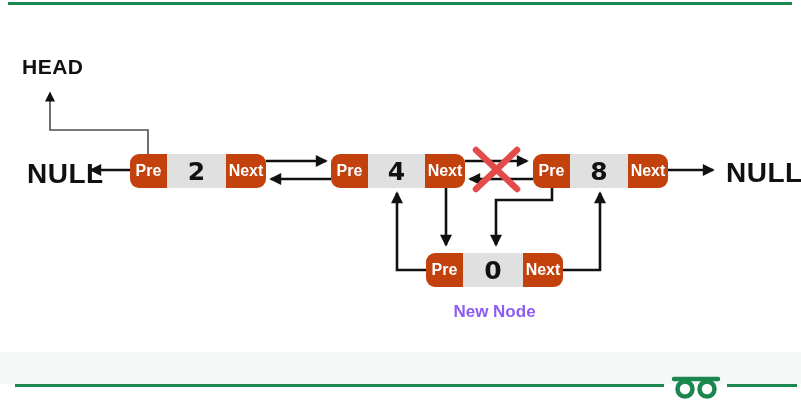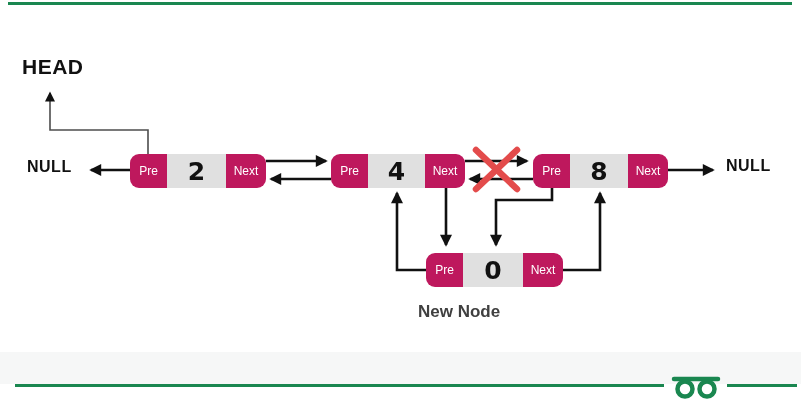--- a/index.html
+++ b/index.html
@@ -10,34 +10,34 @@
   .abs{position:absolute;}
   
   .brand-line{position:absolute;background:#1a8750;height:3px;}
   .caption-band{position:absolute;left:0;top:352px;width:801px;height:32px;background:#f6f7f7;}
   
   .node{
     position:absolute;height:34px;display:flex;border-radius:9px;overflow:hidden;
   }
   .node .sec{
     display:flex;align-items:center;justify-content:center;
-    font-weight:normal;font-size:12px;color:#ffffff;background:#be185d;
+    font-weight:bold;font-size:16px;color:#ffffff;background:#c2410c;
   }
   .node .sec.pre{width:37px;}
   .node .sec.next{width:40px;}
   .node .sec.val{
     flex:1;background:#e0e0e0;color:#111111;
     font-size:25px;font-weight:600;font-family:"DejaVu Sans", sans-serif;
   }
   .big-label{
-    position:absolute;color:#111111;font-weight:600;font-size:16px;letter-spacing:0.5px;
+    position:absolute;color:#111111;font-weight:600;font-size:28px;letter-spacing:0.5px;
   }
   .new-node-label{
-    position:absolute;left:418px;top:302px;width:153px;
-    color:#404040;font-weight:700;font-size:17px;
+    position:absolute;left:418px;top:302px;width:153px;text-align:center;
+    color:#8b5cf6;font-weight:700;font-size:17px;
   }
   .caption{
     position:absolute;left:36px;top:354px;color:#3c3c3c;font-size:18px;font-weight:400;
   }
   svg{display:block;}
   .arrow{stroke:#111111;stroke-width:2.6;fill:none;}
   .thin-line{stroke:#4d4d4d;stroke-width:1.6;fill:none;}
   .xmark{stroke:#e34b4b;stroke-width:6.5;stroke-linecap:round;fill:none;}
 </style>
 </head>

